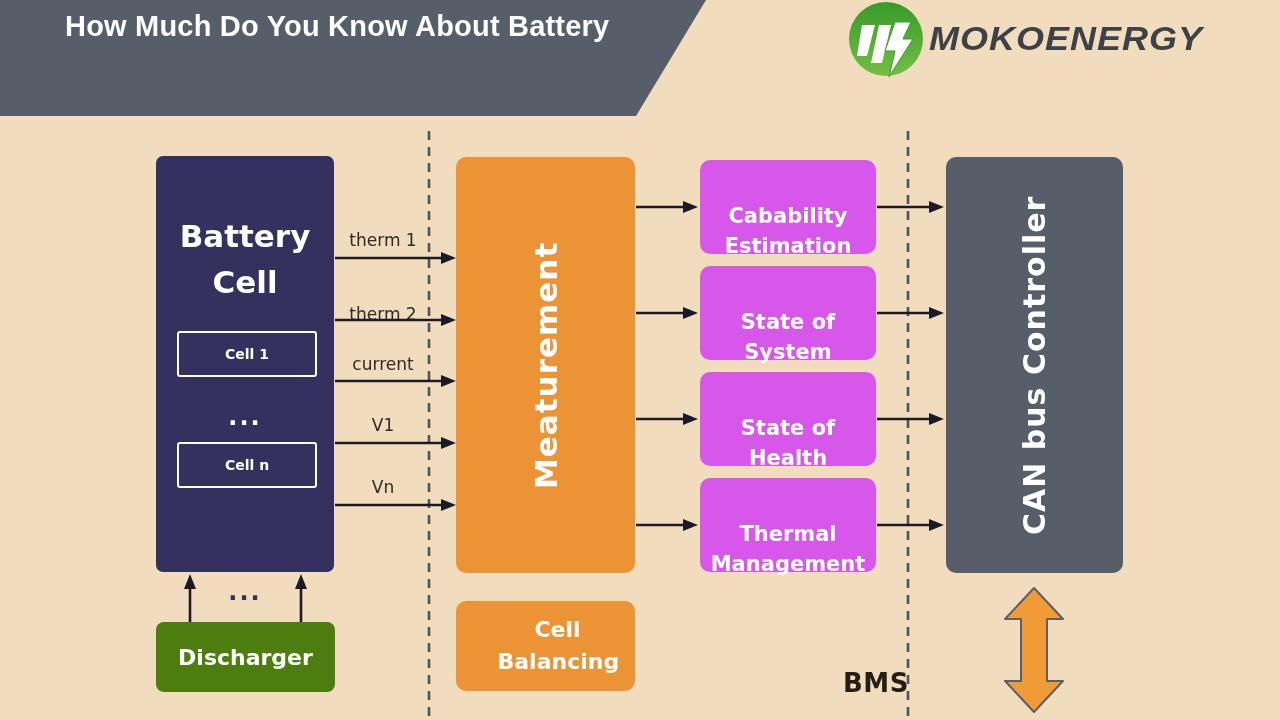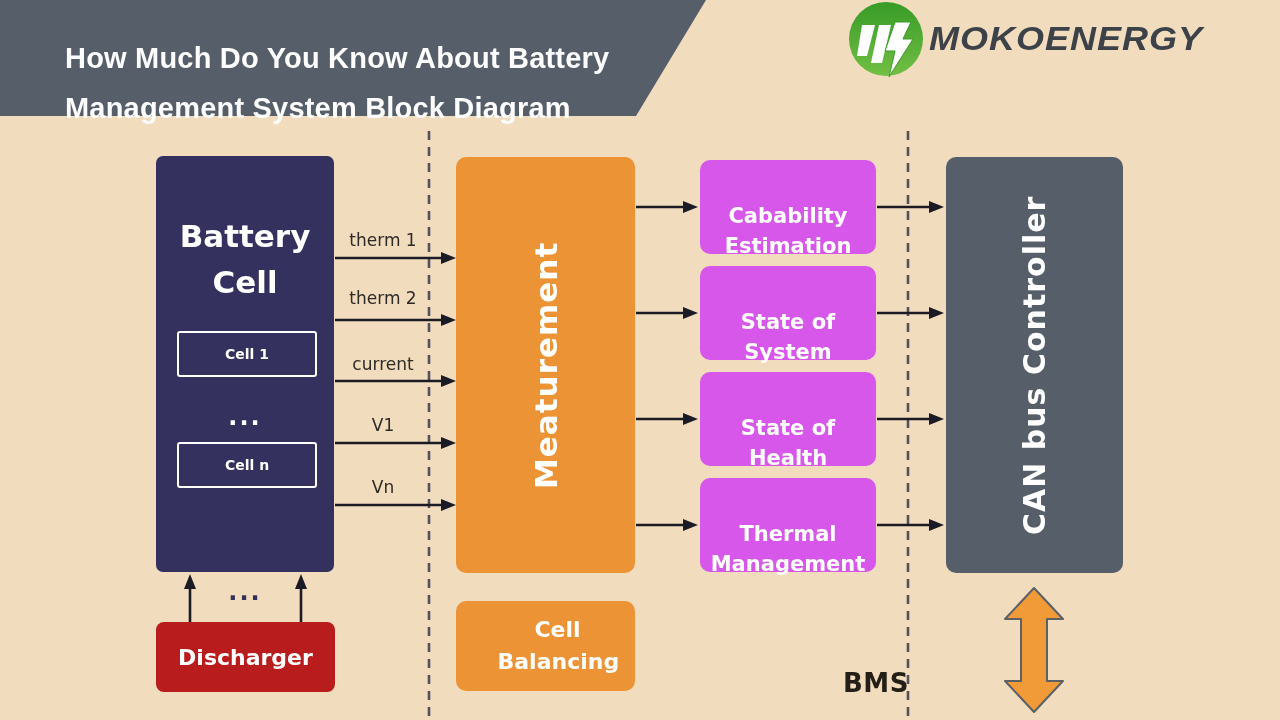--- a/index.html
+++ b/index.html
@@ -17,21 +17,20 @@
     clip-path:polygon(0 0,706px 0,636px 116px,0 116px);
   }
   .banner-title{
     position:absolute;left:65px;top:0;
     color:#fdfdfd;
     font-family:"Liberation Sans",sans-serif;
     font-weight:bold;font-size:29px;line-height:50px;
     padding-top:1px;
     letter-spacing:0.2px;
     white-space:nowrap;
-    margin-top:32px;
   }
   
   .logo{position:absolute;left:849px;top:1px;width:360px;height:76px;}
   .logo-icon{position:absolute;left:0;top:0;}
   .logo-text{
     position:absolute;left:80px;top:17px;
     font-family:"Liberation Sans",sans-serif;
     font-weight:bold;font-style:italic;
     font-size:36px;color:#3d4249;
     letter-spacing:1px;
@@ -56,21 +55,21 @@
     font-size:14px;color:#fff;
   }
   .cell-top{top:175px;}
   .cell-bottom{top:286px;}
   .battery-dots{
     position:absolute;left:0;top:247px;width:100%;
     font-size:24px;letter-spacing:2px;color:#fff;
   }
   .discharger{
     left:156px;top:622px;width:179px;height:70px;
-    background:#b91c1c;border-radius:8px;
+    background:#4d7c0f;border-radius:8px;
     display:flex;align-items:center;justify-content:center;
     font-size:22px;
   }
   .between-dots{
     position:absolute;left:200px;top:578px;width:90px;
     text-align:center;font-size:24px;font-weight:bold;color:#33315a;
     letter-spacing:2px;
   }
   .measurement{
     left:456px;top:157px;width:179px;height:416px;
@@ -118,21 +117,20 @@
   .overlay{position:absolute;left:0;top:0;pointer-events:none;}
 </style>
 </head>
 <body>
 
 <div id="stage">
 
   <div class="banner"></div>
   <div class="banner-title">
     <div>How Much Do You Know About Battery</div>
-    <div>Management System Block Diagram</div>
   </div>
 
   <div class="logo">
     <svg class="logo-icon" width="76" height="80" viewBox="0 0 76 80">
       <defs>
         <linearGradient id="lg" x1="0" y1="0" x2="0" y2="1">
           <stop offset="0" stop-color="#379b27"></stop>
           <stop offset="1" stop-color="#72bf44"></stop>
         </linearGradient>
       </defs>
@@ -175,21 +173,21 @@
   </div>
   <div class="outbox" style="top:478px">
     <div class="outbox-inner">Thermal Management</div>
   </div>
 
   <div class="block canbus">
     <div class="vtext">CAN bus Controller</div>
   </div>
 
   <div class="signal" style="top:226px">therm 1</div>
-  <div class="signal" style="top:284px">therm 2</div>
+  <div class="signal" style="top:300px">therm 2</div>
   <div class="signal" style="top:350px">current</div>
   <div class="signal" style="top:411px">V1</div>
   <div class="signal" style="top:473px">Vn</div>
 
   <div class="bms">BMS</div>
 
   <svg class="overlay" width="1280" height="720" viewBox="0 0 1280 720">
 
     <line x1="429" y1="131" x2="429" y2="720" stroke="#53525c" stroke-width="2.6" stroke-dasharray="9 7"></line>
     <line x1="908" y1="131" x2="908" y2="720" stroke="#53525c" stroke-width="2.6" stroke-dasharray="9 7"></line>

